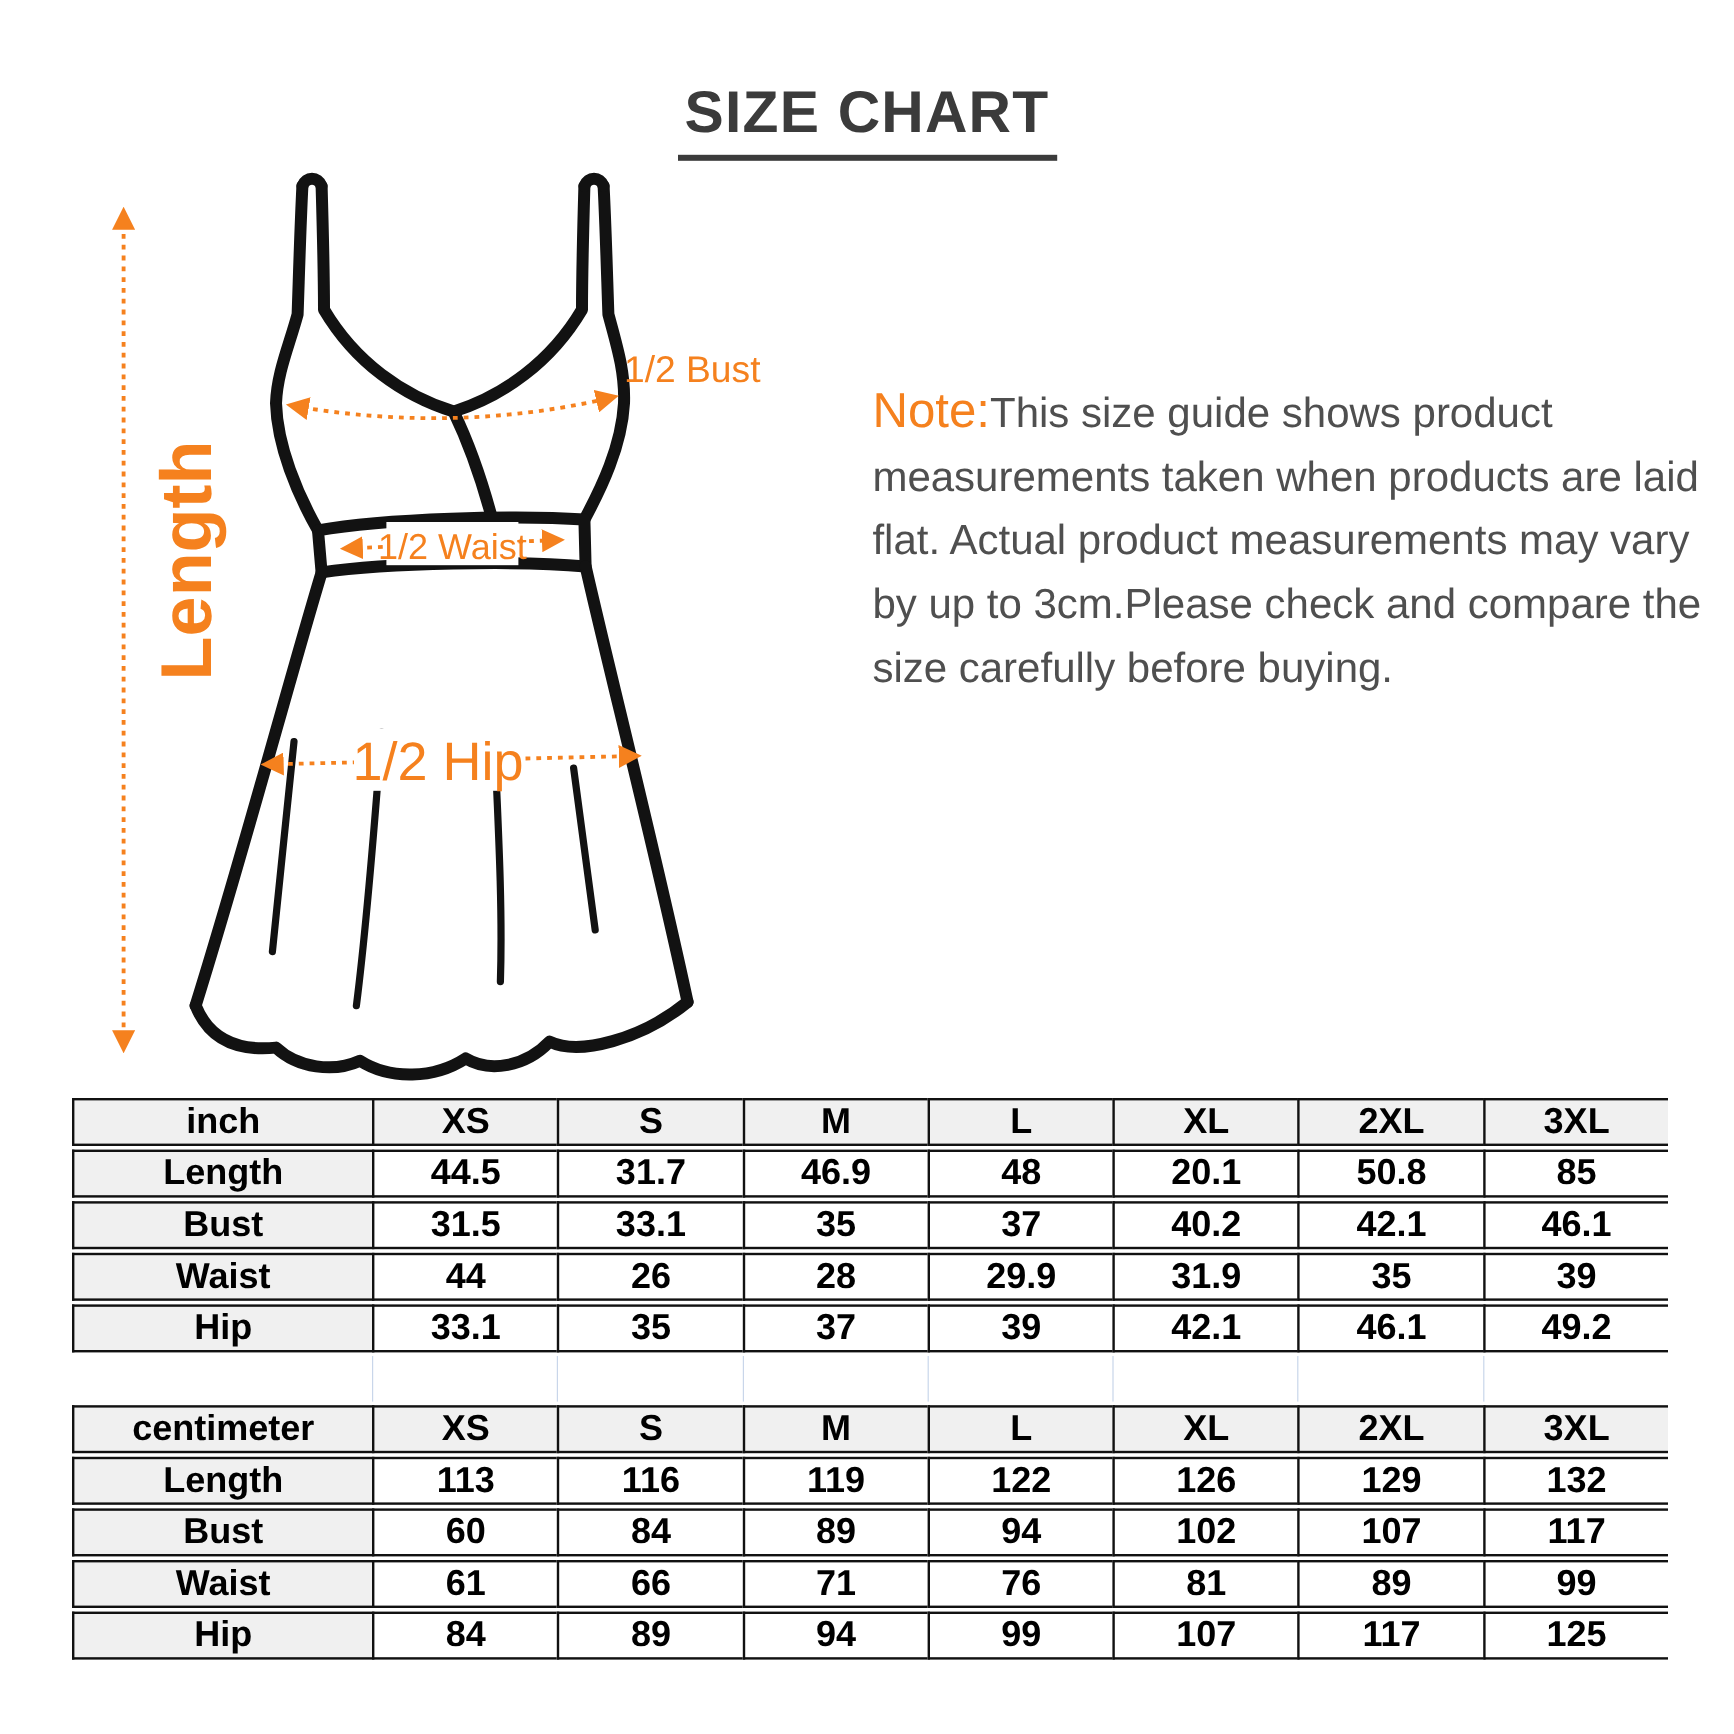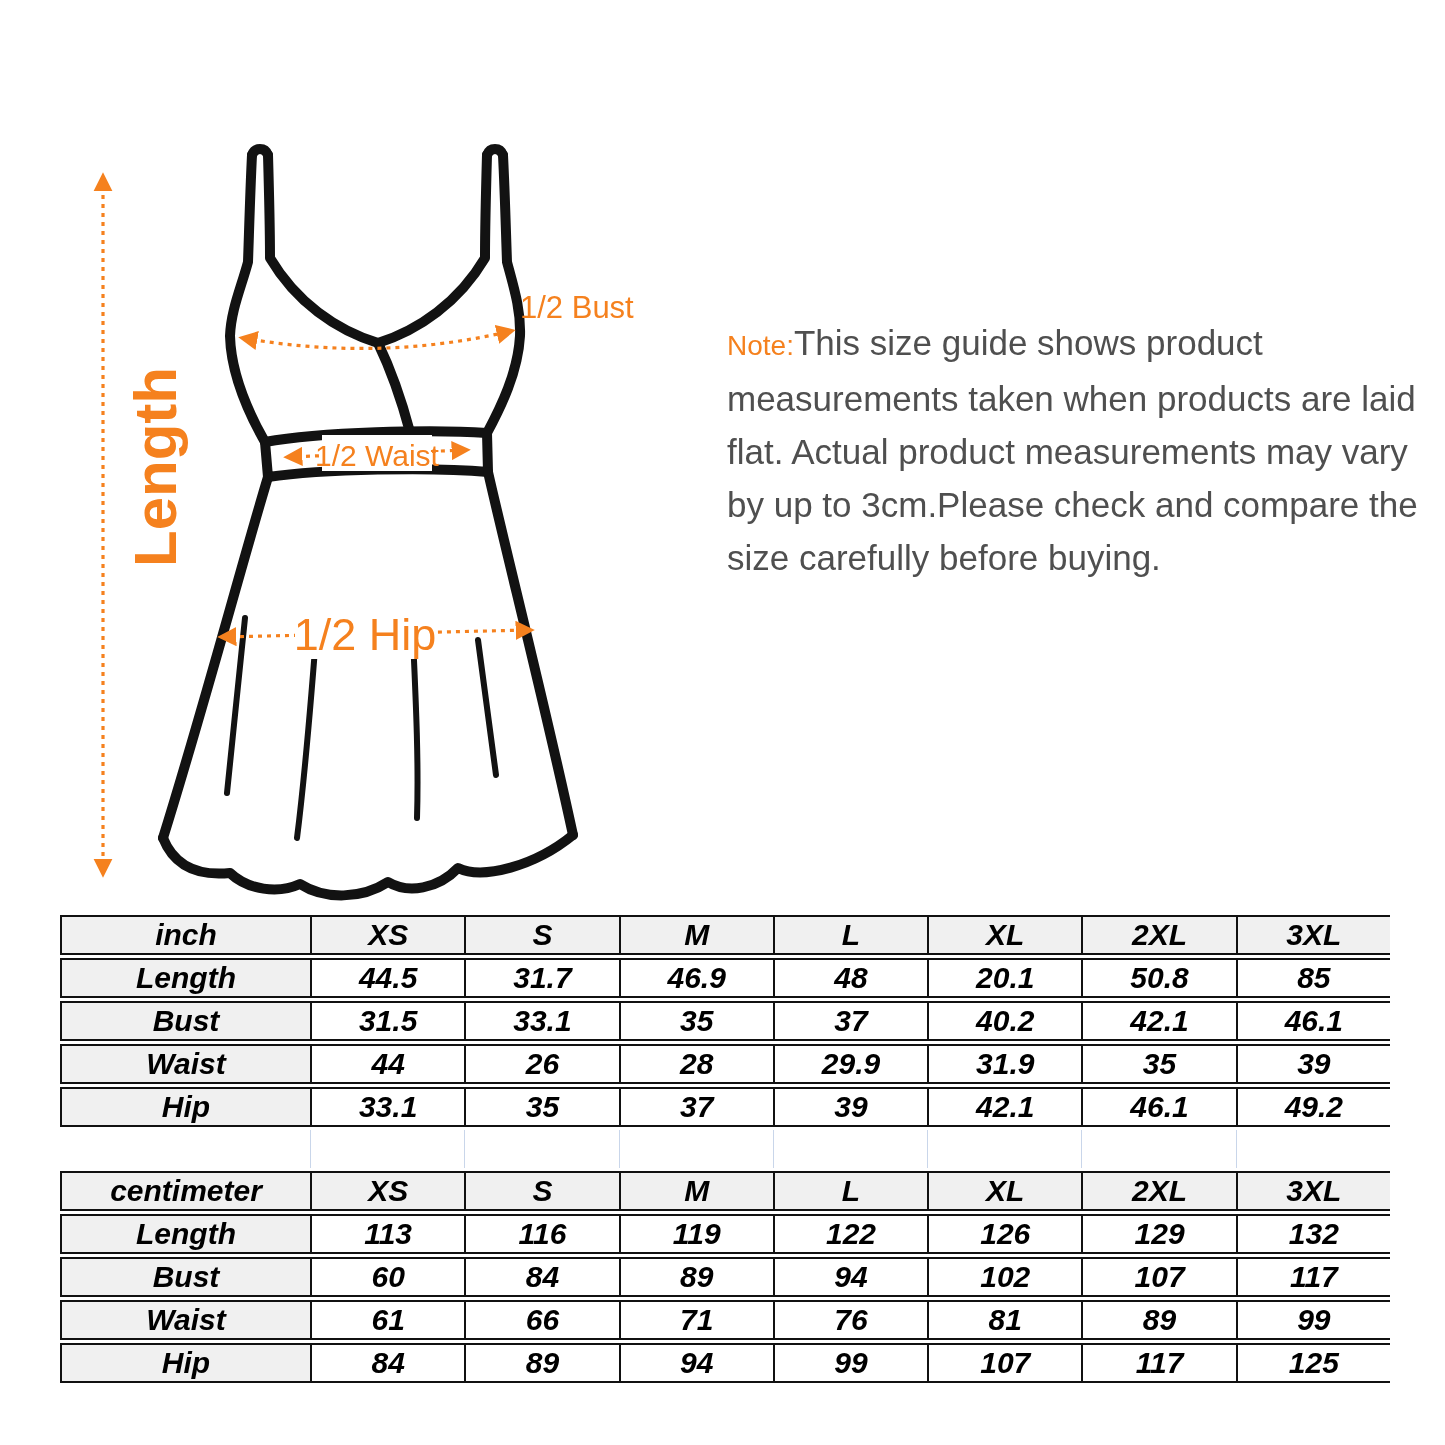--- a/index.html
+++ b/index.html
@@ -21,24 +21,24 @@
   .outline-fill { fill:#ffffff; stroke:#121212; stroke-width:10; stroke-linejoin:round; }
   .pleat { fill:none; stroke:#121212; stroke-width:6; stroke-linecap:round; }
   .meas { fill:none; stroke:#f5811e; stroke-width:3.2; stroke-dasharray:4 5; }
   .meas-label { fill:#f5811e; font-family:"Liberation Sans", sans-serif; }
 
   
   .note {
     position:absolute; left:727px; top:316px; width:700px;
     font-size:35px; line-height:53px; color:#4f4f4f; text-align:left;
   }
-  .note-label { color:#f5811e; font-size:28px; }
-
-  
-  .tables { position:absolute; left:60px; top:912px; width:1330px;font-style:italic; }
+  .note-label { color:#f5811e; font-size:41px; }
+
+  
+  .tables { position:absolute; left:60px; top:912px; width:1330px; }
   table.size-table {
     width:100%; border-collapse:separate; border-spacing:0 3px; table-layout:fixed;
     font-size:30px; color:#000;
   }
   table.size-table col.c-label { width:250px; }
   table.size-table th, table.size-table td {
     height:33px; padding:1px 4px; text-align:center; vertical-align:middle;
     border-top:2px solid #111; border-bottom:2px solid #111; border-left:2px solid #111;
     font-weight:bold; background:#fff; overflow:hidden; white-space:nowrap;
   }
@@ -47,20 +47,23 @@
     height:38px; display:grid; grid-template-columns:250px repeat(7, 1fr);
   }
   .table-gap div { border-left:1px solid #c9d6ea; }
   .table-gap div:first-child { border-left:none; }
 </style>
 </head>
 <body>
 
 <div class="page">
 
+  <div class="title-wrap">
+    <span class="title">SIZE CHART</span>
+  </div>
 
   <svg class="dress-svg" viewBox="0 0 645 800">
     <defs>
       <marker id="arrow" viewBox="0 0 10 10" refX="7.5" refY="5" markerWidth="6" markerHeight="6" orient="auto-start-reverse">
         <path d="M0,0 L10,5 L0,10 z" fill="#f5811e"></path>
       </marker>
     </defs>
 
     <g>
       <line class="meas" x1="48" y1="42" x2="48" y2="738" marker-start="url(#arrow)" marker-end="url(#arrow)"></line>

